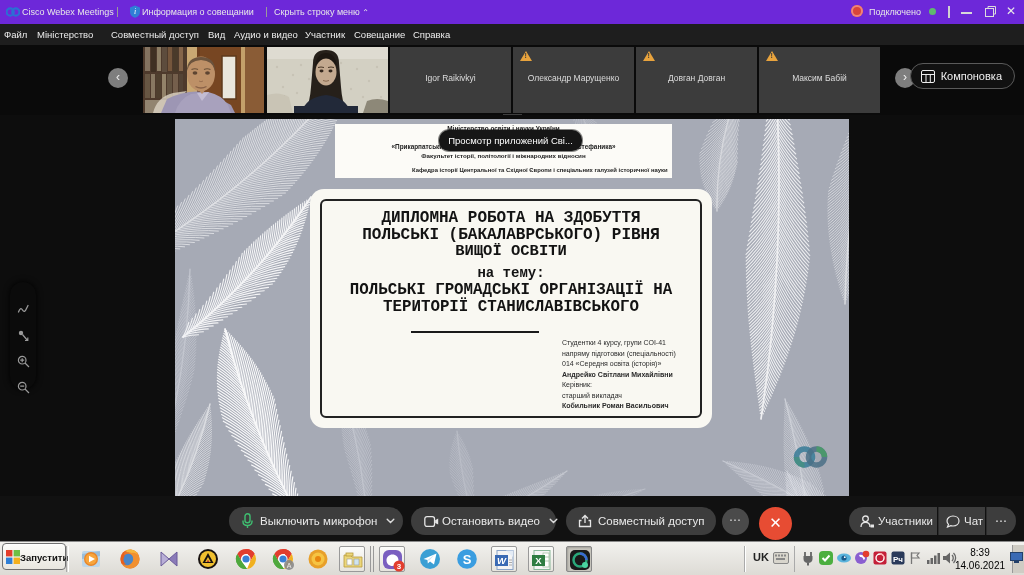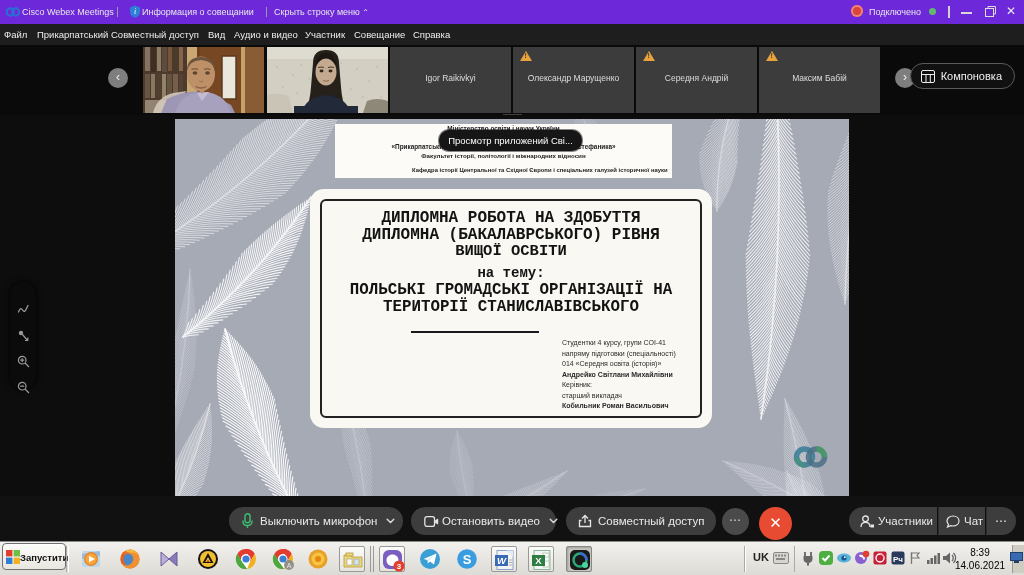--- a/index.html
+++ b/index.html
@@ -65,21 +65,21 @@
   <div class="abs" style="left:961px;top:12px;width:11px;height:1.5px;background:#d8d8d8"></div>
   <svg class="abs" style="left:985px;top:6px" width="11" height="11" viewBox="0 0 11 11">
         <rect x="0.5" y="2.5" width="8" height="8" fill="none" stroke="#ddd"></rect>
         <path d="M3 2.5 V0.5 H10.5 V8 H8.5" fill="none" stroke="#ddd"></path>
       </svg>
   <span class="abs" style="left:1006px;top:4px;font-size:12px">✕</span>
 </div>
 
 <div id="menubar">
   <span class="mi" style="left:4px">Файл</span>
-  <span class="mi" style="left:37px">Прикарпатський</span>
+  <span class="mi" style="left:37px">Міністерство</span>
   <span class="mi" style="left:111px">Совместный доступ</span>
   <span class="mi" style="left:208px">Вид</span>
   <span class="mi" style="left:234px">Аудио и видео</span>
   <span class="mi" style="left:305px">Участник</span>
   <span class="mi" style="left:354px">Совещание</span>
   <span class="mi" style="left:413px">Справка</span>
 </div>
 
 <div id="strip">
   <div class="navbtn" style="left:108px;top:23px">‹</div>
@@ -160,21 +160,21 @@
 </svg></div>
       <div class="tile" style="left:390px">
         <div class="tname">Igor Raikivkyi</div>
       </div>
   <div class="tile" style="left:513px">
         <div class="warn"></div>
         <div class="tname">Олександр Марущенко</div>
       </div>
   <div class="tile" style="left:636px">
         <div class="warn"></div>
-        <div class="tname">Середня Андрій</div>
+        <div class="tname">Довган Довган</div>
       </div>
   <div class="tile" style="left:759px">
         <div class="warn"></div>
         <div class="tname">Максим Бабій</div>
       </div>
   <div style="position:absolute;left:503px;top:69px;width:19px;height:2px;background:#3f3f3f"></div>
       <div id="layoutbtn"><svg class="abs" style="left:10px;top:6px" width="14" height="13" viewBox="0 0 14 13">
           <rect x="0.5" y="0.5" width="13" height="12" rx="1.5" fill="none" stroke="#eee"></rect>
           <line x1="0.5" y1="4.5" x2="13.5" y2="4.5" stroke="#eee"></line>
           <line x1="5" y1="4.5" x2="5" y2="12" stroke="#eee"></line>
@@ -2014,21 +2014,21 @@
           </g>
         </svg>
     <div id="hdrbox">
       <div class="hl" style="top:1px;font-size:6.4px">Міністерство освіти і науки України</div>
       <div class="hl" style="top:19.3px;font-size:6.4px">«Прикарпатський національний університет імені Василя Стефаника»</div>
       <div class="hl" style="top:28.3px;font-size:6.2px">Факультет історії, політології і міжнародних відносин</div>
       <div class="hl" style="top:42.5px;font-size:5.9px;text-align:left;left:77px;width:auto">Кафедра історії Центральної та Східної Європи і спеціальних галузей історичної науки</div>
     </div>
     <div id="mainbox">
       <div class="tl" style="top:19.5px;font-size:16px">ДИПЛОМНА РОБОТА НА ЗДОБУТТЯ</div>
-      <div class="tl" style="top:36.5px;font-size:16px">ДИПЛОМНА (БАКАЛАВРСЬКОГО) РІВНЯ</div>
+      <div class="tl" style="top:36.5px;font-size:16px">ПОЛЬСЬКІ (БАКАЛАВРСЬКОГО) РІВНЯ</div>
       <div class="tl" style="top:53px;font-size:15.5px">ВИЩОЇ ОСВІТИ</div>
       <div class="tl" style="top:76px;font-size:14px">на тему:</div>
       <div class="tl" style="top:91.5px;font-size:15.8px">ПОЛЬСЬКІ ГРОМАДСЬКІ ОРГАНІЗАЦІЇ НА</div>
       <div class="tl" style="top:108.8px;font-size:15.8px">ТЕРИТОРІЇ СТАНИСЛАВІВСЬКОГО</div>
           <div style="position:absolute;left:101px;top:142px;width:128px;height:2px;background:#1a1a1a"></div>
       <div class="al" style="top:150px">Студентки 4 курсу, групи СОІ-41</div>
       <div class="al" style="top:160.5px">напряму підготовки (спеціальності)</div>
       <div class="al" style="top:171px">014 «Середня освіта (історія)»</div>
       <div class="al" style="top:181.5px;font-weight:bold">Андрейко Світлани Михайлівни</div>
       <div class="al" style="top:192px">Керівник:</div>

